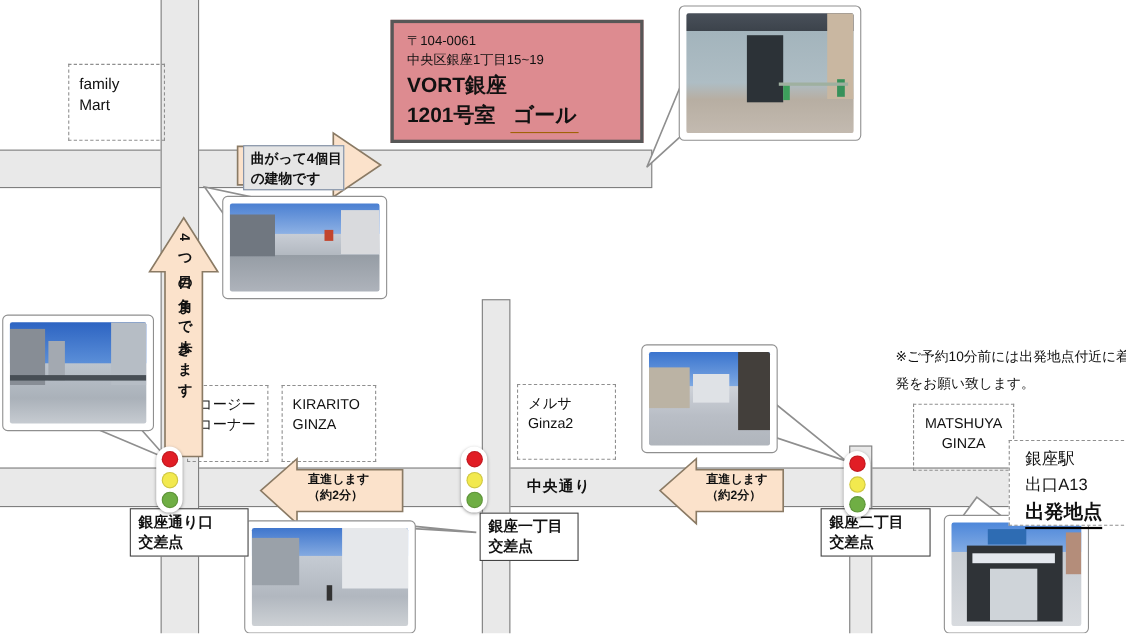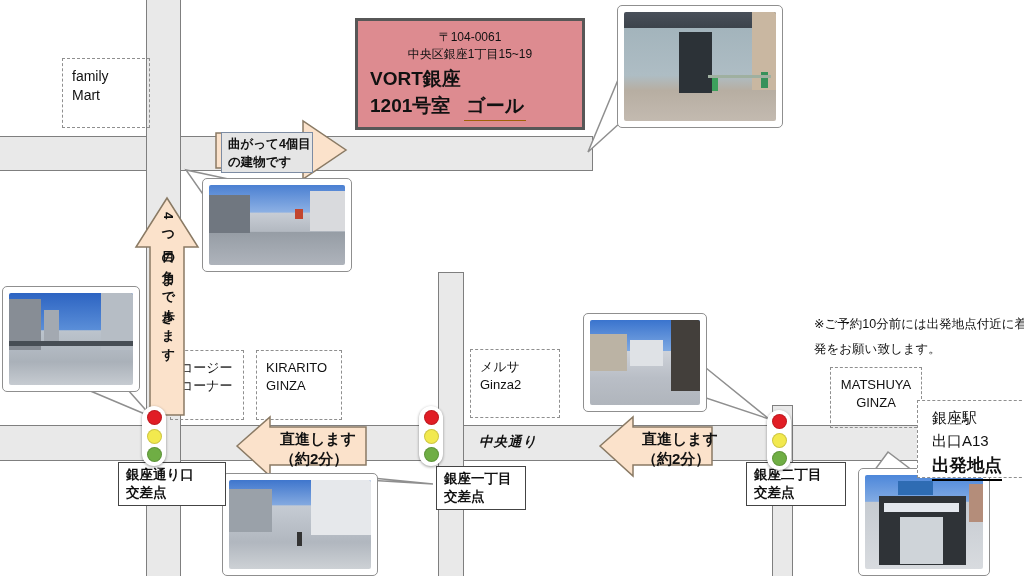--- a/index.html
+++ b/index.html
@@ -14,42 +14,42 @@
   
   .svg-layer{position:absolute;left:0;top:0;z-index:3;pointer-events:none;}
   
   .callout{position:absolute;background:#fff;border:1.6px solid #8f8f8f;border-radius:5px;
            padding:6px;box-sizing:border-box;z-index:4;}
   .photo{position:relative;width:100%;height:100%;overflow:hidden;border-radius:2px;}
   .photo .blk{position:absolute;}
   
   .goal-box{position:absolute;left:355px;top:18px;width:230px;height:112px;background:#dd8b90;
             border:3px solid #575757;z-index:4;padding:8px 12px;box-sizing:border-box;}
-  .g-small{font-size:12px;line-height:1.45;font-weight:500;text-align:center;}
+  .g-small{font-size:12px;line-height:1.45;font-weight:500;}
   .g-big{font-size:19px;font-weight:bold;line-height:1.3;margin-top:3px;}
   .g-goal{display:inline-block;margin-left:14px;border-bottom:1px solid #a16207;padding:0 2px 1px 2px;}
   
   .title-box{position:absolute;left:905px;top:8px;width:111px;height:54px;background:#000;color:#fff;
              z-index:6;font-size:15px;line-height:1.55;padding:5px 9px;box-sizing:border-box;letter-spacing:1px;}
   
   .note{position:absolute;left:814px;top:312px;width:210px;height:54px;z-index:2;
         font-size:12.5px;line-height:25px;white-space:pre;overflow:hidden;font-weight:500;}
   
   .xing{position:absolute;background:#fff;border:1.3px solid #444;z-index:5;
         font-size:13.5px;font-weight:600;line-height:1.32;padding:3px 7px;box-sizing:border-box;}
   
   .street-name{position:absolute;z-index:2;font-size:13.5px;font-weight:600;letter-spacing:1px;}
   
   .signal{position:absolute;width:24px;height:60px;background:#fff;border-radius:12px;z-index:6;
           box-shadow:0 1px 3px rgba(0,0,0,.4);display:flex;flex-direction:column;
           align-items:center;justify-content:space-evenly;}
   .lamp{width:15px;height:15px;border-radius:50%;box-shadow:inset 0 0 0 1px rgba(0,0,0,.15);}
   .lamp.r{background:#e11d25}.lamp.y{background:#f2e94e}.lamp.g{background:#6fae44}
   
-  .arrow-text{position:absolute;z-index:4;font-size:15px;font-weight:600;line-height:1.35;}
+  .arrow-text{position:absolute;z-index:4;font-size:11px;font-weight:600;line-height:1.35;}
   .turn-label{position:absolute;left:221px;top:132px;width:92px;height:41px;z-index:4;
               background:#e5e5e5;border:1.6px solid #7d8ca3;box-sizing:border-box;
               font-size:12.5px;font-weight:600;line-height:1.45;padding:2px 0 0 6px;}
   .walk-label{position:absolute;left:159px;top:212px;height:200px;z-index:4;
               writing-mode:vertical-rl;font-size:13px;font-weight:600;letter-spacing:3px;}
   
   .station-box{position:absolute;left:917px;top:400px;width:110px;height:78px;z-index:5;background:#fff;
                border:1.7px dashed #8f8f8f;box-sizing:border-box;padding:6px 0 0 14px;
                font-size:15px;line-height:1.5;}
   .start-label{display:inline-block;font-size:17.5px;font-weight:bold;border-bottom:2.5px solid #000;padding-bottom:1px;}
@@ -58,21 +58,21 @@
 <body>
 
 <div class="stage">
 
   <div class="street" style="left:-2px;top:136px;width:595px;height:35px;"></div>
   <div class="street" style="left:-2px;top:425px;width:1030px;height:36px;"></div>
   <div class="street" style="left:146px;top:-2px;width:35px;height:582px;"></div>
   <div class="street" style="left:438px;top:272px;width:26px;height:306px;"></div>
   <div class="street" style="left:772px;top:405px;width:21px;height:173px;"></div>
 
-  <div class="street-name" style="left:479px;top:433px;font-style:italic;">中央通り</div>
+  <div class="street-name" style="left:479px;top:433px;">中央通り</div>
 
   <div class="dashed pre" style="left:62px;top:58px;width:88px;height:70px;font-size:14px;">family
 Mart</div>
   <div class="dashed pre" style="left:170px;top:350px;width:74px;height:70px;">コージー
 コーナー</div>
   <div class="dashed pre" style="left:256px;top:350px;width:86px;height:70px;">KIRARITO
 GINZA</div>
   <div class="dashed pre" style="left:470px;top:349px;width:90px;height:69px;">メルサ
 Ginza2</div>
   <div class="dashed pre" style="left:830px;top:367px;width:92px;height:61px;text-align:center;padding:8px 2px 0 2px;">MATSHUYA

